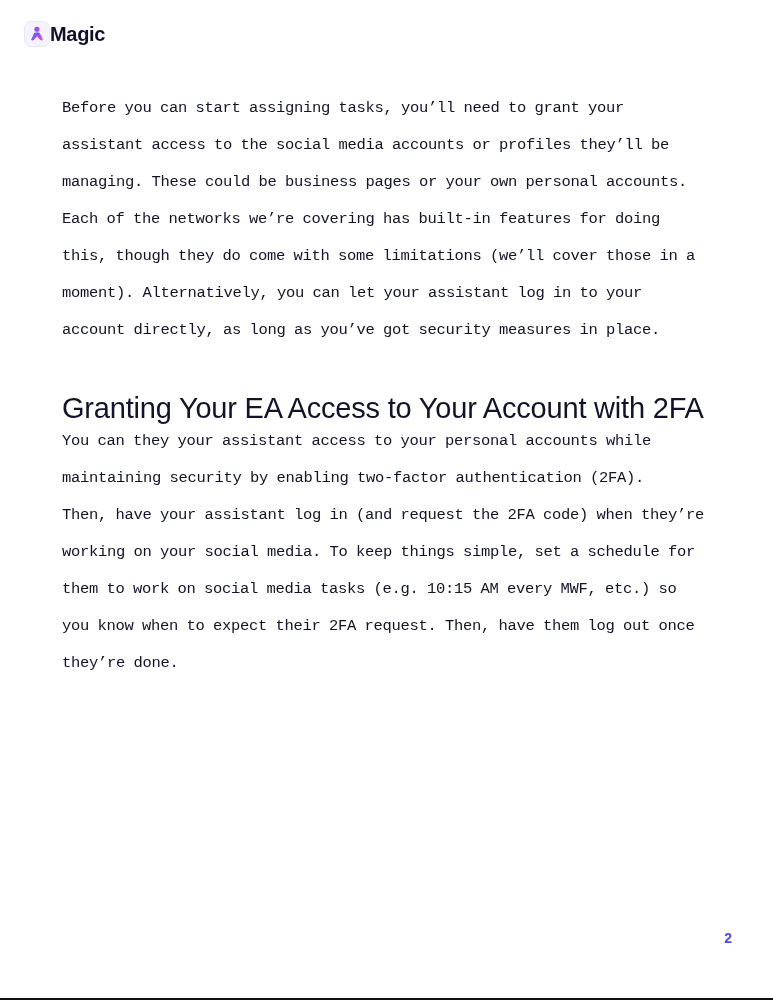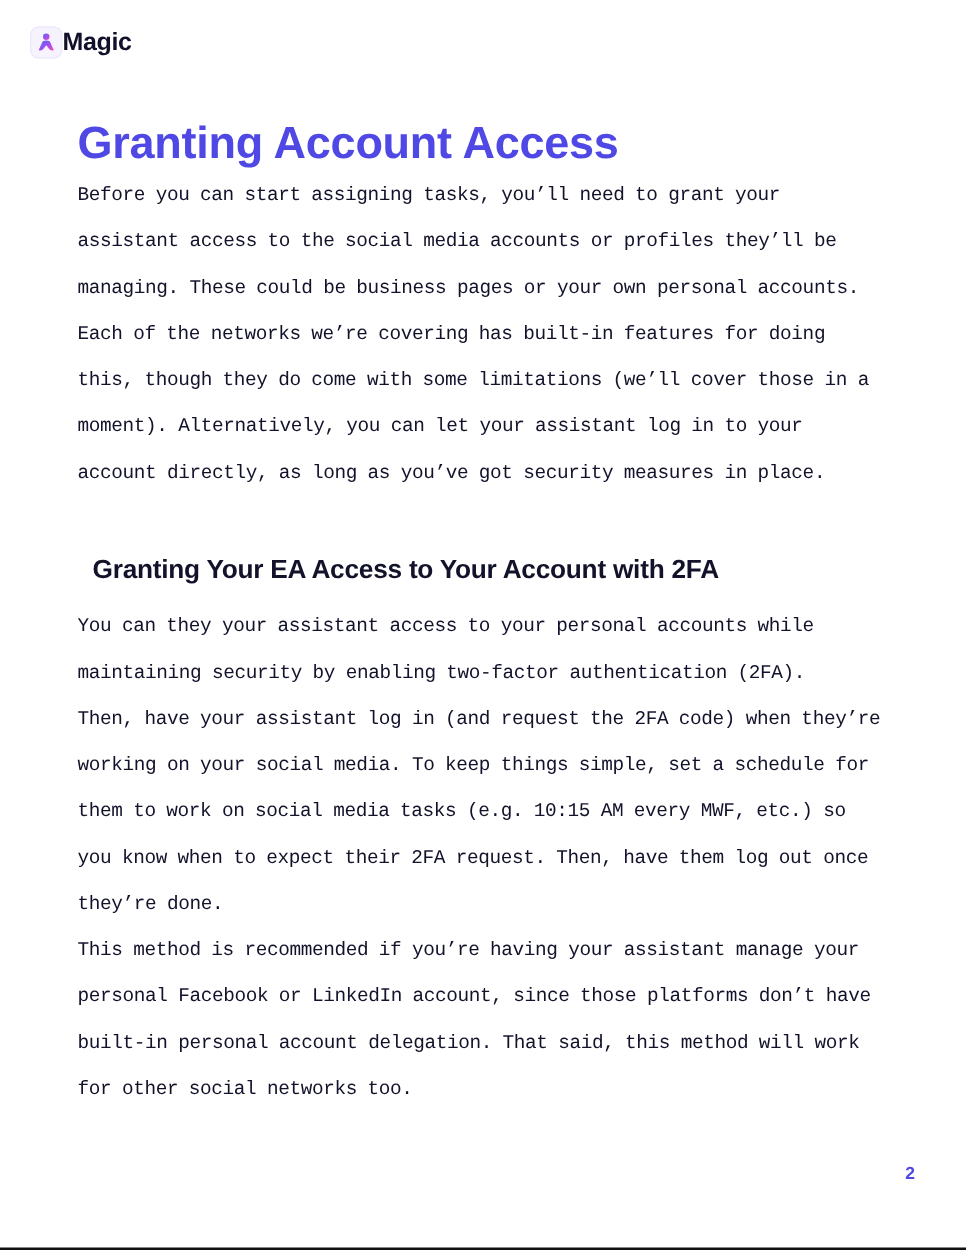--- a/index.html
+++ b/index.html
@@ -58,25 +58,25 @@
       font-size: 15.5px;
       line-height: 37px;
       color: #12122b;
       letter-spacing: -0.3px;
       word-spacing: -0.5px;
       font-family: Liberation Mono, monospace;
     }
     .p1 { margin-top: 23px; }
     .p2 { margin-top: 18px; }
     h2.section-heading {
-      margin: 12px;
+      margin: 0;
       margin-top: 44px;
-      font-size: 21px;
+      font-size: 29px;
       line-height: 30px;
-      font-weight: 700;
+      font-weight: 400;
       color: #12122b;
       letter-spacing: -0.2px;
     }
     .p3 { margin-top: 25px; }
     .p4 { margin-top: 18px; }
     .p5 { margin-top: 18px; }
     .page-number {
       position: absolute;
       right: 41px;
       top: 930px;
@@ -107,27 +107,25 @@
         </linearGradient>
       </defs>
       <circle cx="9" cy="4.3" r="2.6" fill="url(#lg)"></circle>
       <path d="M3 15 L6.2 8 Q9 6.6 11.8 8 L15 15 Q13 16.2 11.2 14 L9 11.2 L6.8 14 Q5 16.2 3 15 Z" fill="url(#lg)"></path>
     </svg>
   </div>
   <span class="brand-name">Magic</span>
 </div>
 
 <main class="content">
-  <h1 class="page-title">Granting Account Access</h1>
 
   <p class="body p1">Before you can start assigning tasks, you’ll need to grant your assistant access to the social media accounts or profiles they’ll be managing. These could be business pages or your own personal accounts.</p>
   <p class="body p2">Each of the networks we’re covering has built-in features for doing this, though they do come with some limitations (we’ll cover those in a moment). Alternatively, you can let your assistant log in to your account directly, as long as you’ve got security measures in place.</p>
 
   <section>
     <h2 class="section-heading">Granting Your EA Access to Your Account with 2FA</h2>
     <p class="body p3">You can they your assistant access to your personal accounts while maintaining security by enabling two-factor authentication (2FA).</p>
     <p class="body p4">Then, have your assistant log in (and request the 2FA code) when they’re working on your social media. To keep things simple, set a schedule for them to work on social media tasks (e.g. 10:15 AM every MWF, etc.) so you know when to expect their 2FA request. Then, have them log out once they’re done.</p>
-    <p class="body p5">This method is recommended if you’re having your assistant manage your personal Facebook or LinkedIn account, since those platforms don’t have built-in personal account delegation. That said, this method will work for other social networks too.</p>
   </section>
 </main>
 
 <div class="page-number">2</div>
 <div class="bottom-rule"></div>
 
 </body></html>

